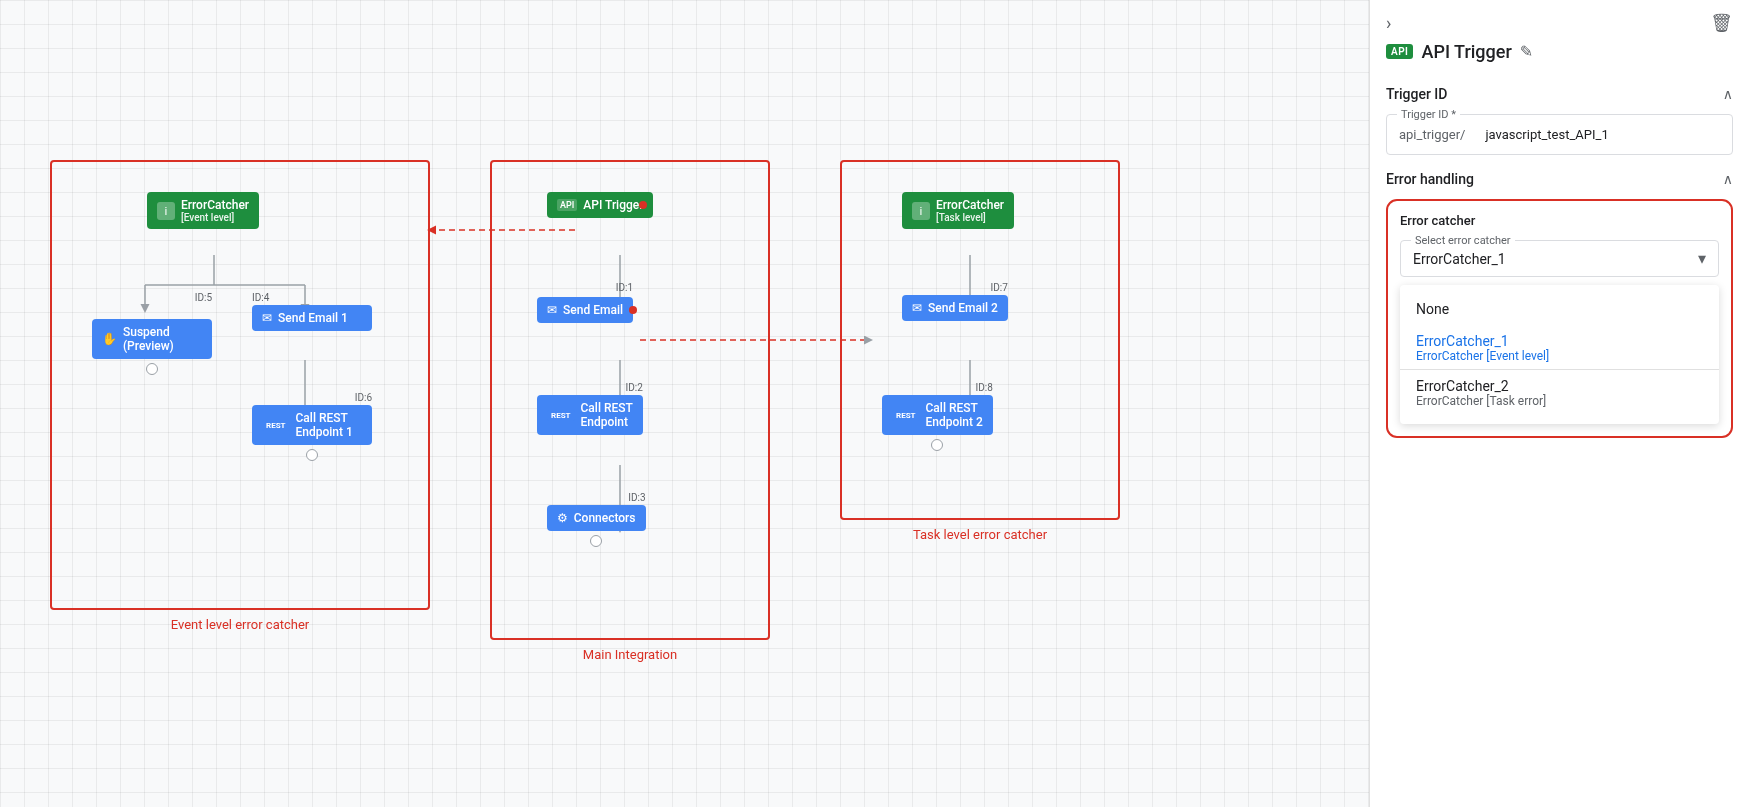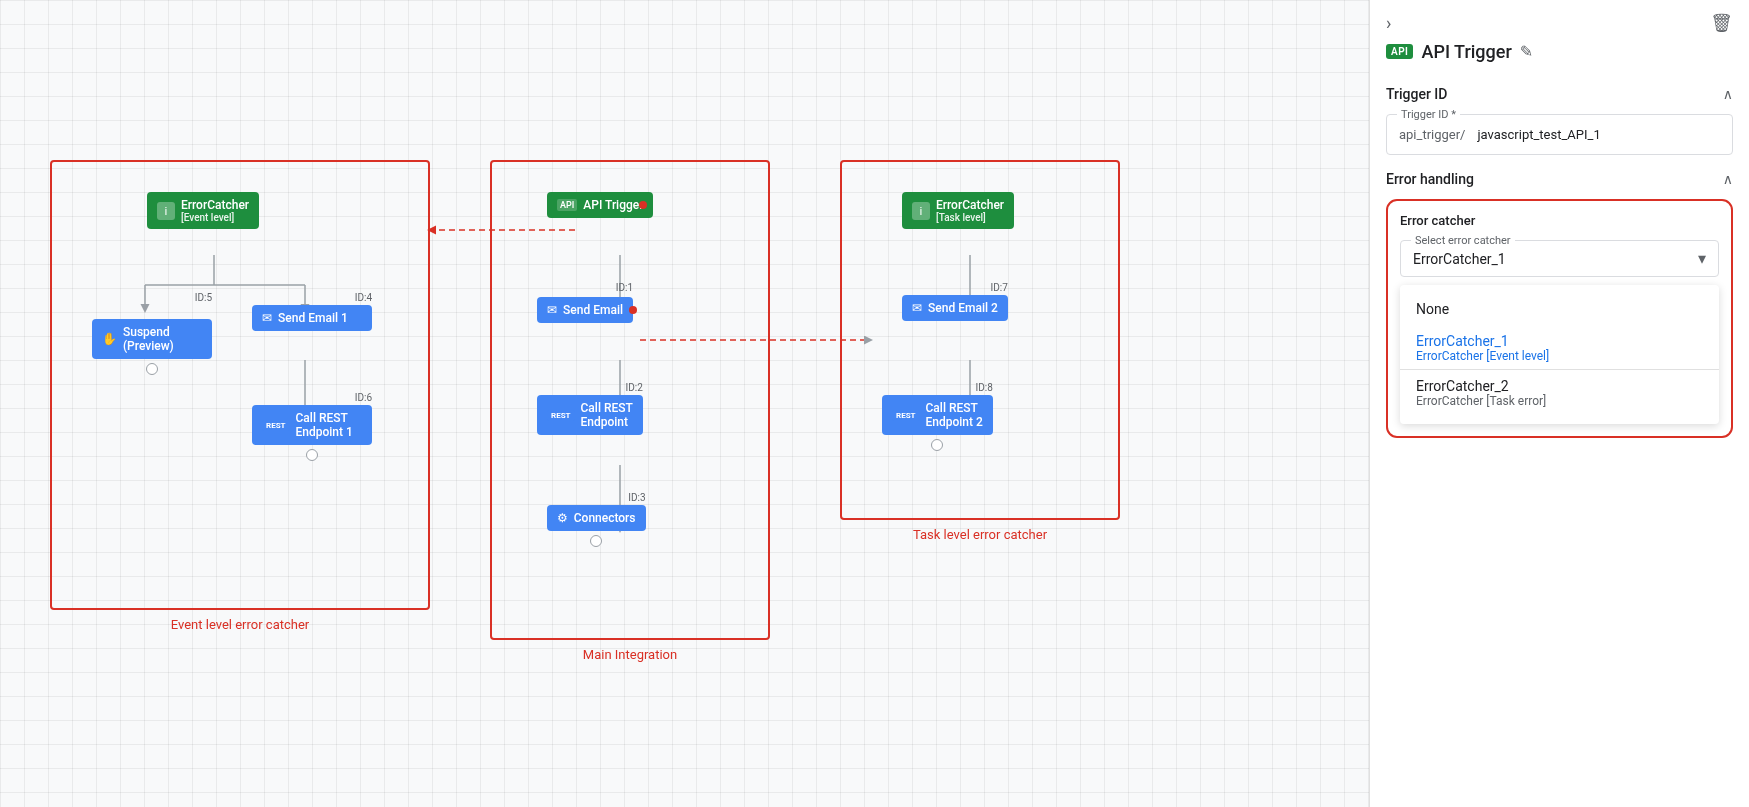--- a/index.html
+++ b/index.html
@@ -154,21 +154,21 @@
     }
 
     .field-value {
       font-size: 13px;
       color: #202124;
     }
 
     .field-row {
       display: flex;
       align-items: center;
-      gap: 12px;
+      gap: 20px;
     }
 
     .error-handling-section {
       margin-top: 8px;
     }
 
     .error-catcher-box {
       border: 2px solid #d93025;
       border-radius: 11px;
       padding: 12px;
@@ -374,21 +374,21 @@
       <div class="node node-blue">
         <span>✋</span>
         <span>Suspend<br>(Preview)</span>
       </div>
       <div style="display:flex;justify-content:center;margin-top:4px;">
         <div class="node-connector"></div>
       </div>
     </div>
 
     <div style="position:absolute; left:200px; top:130px;">
-      <div style="font-size:10px;color:#5f6368;text-align:right;margin-bottom:2px;">ID:4</div>
+      <div style="font-size:10px;color:#5f6368;margin-bottom:2px;">ID:4</div>
       <div class="node node-blue">
         <span>✉</span>
         <span>Send Email 1</span>
       </div>
     </div>
 
     <div style="position:absolute; left:200px; top:230px;">
       <div style="font-size:10px;color:#5f6368;text-align:right;margin-bottom:2px;">ID:6</div>
       <div class="node node-blue">
         <span class="rest-badge">REST</span>

